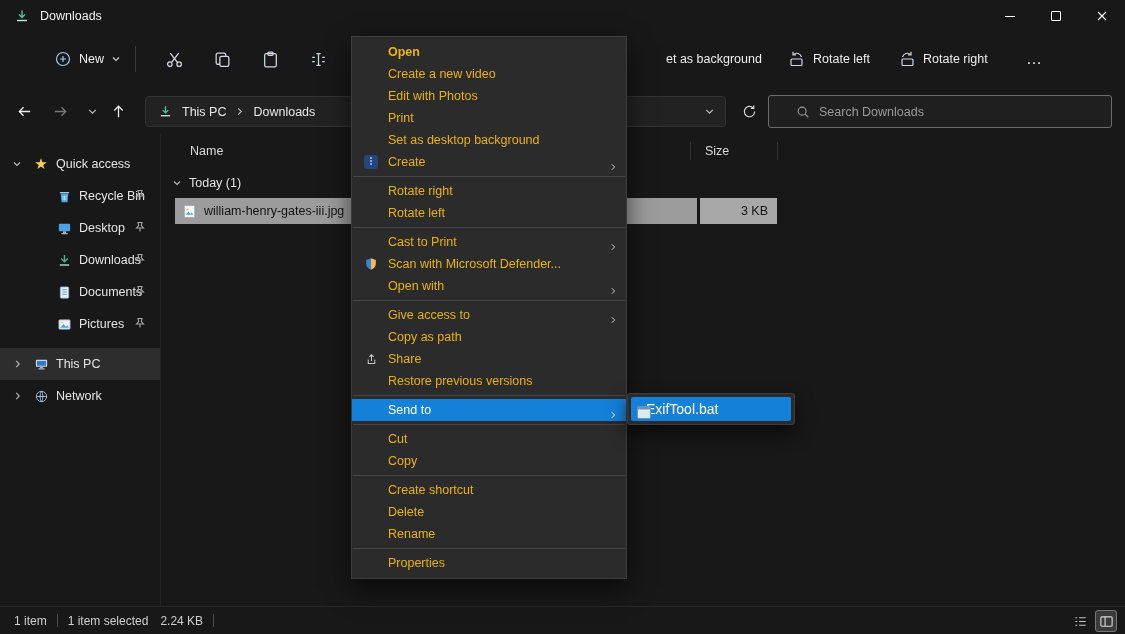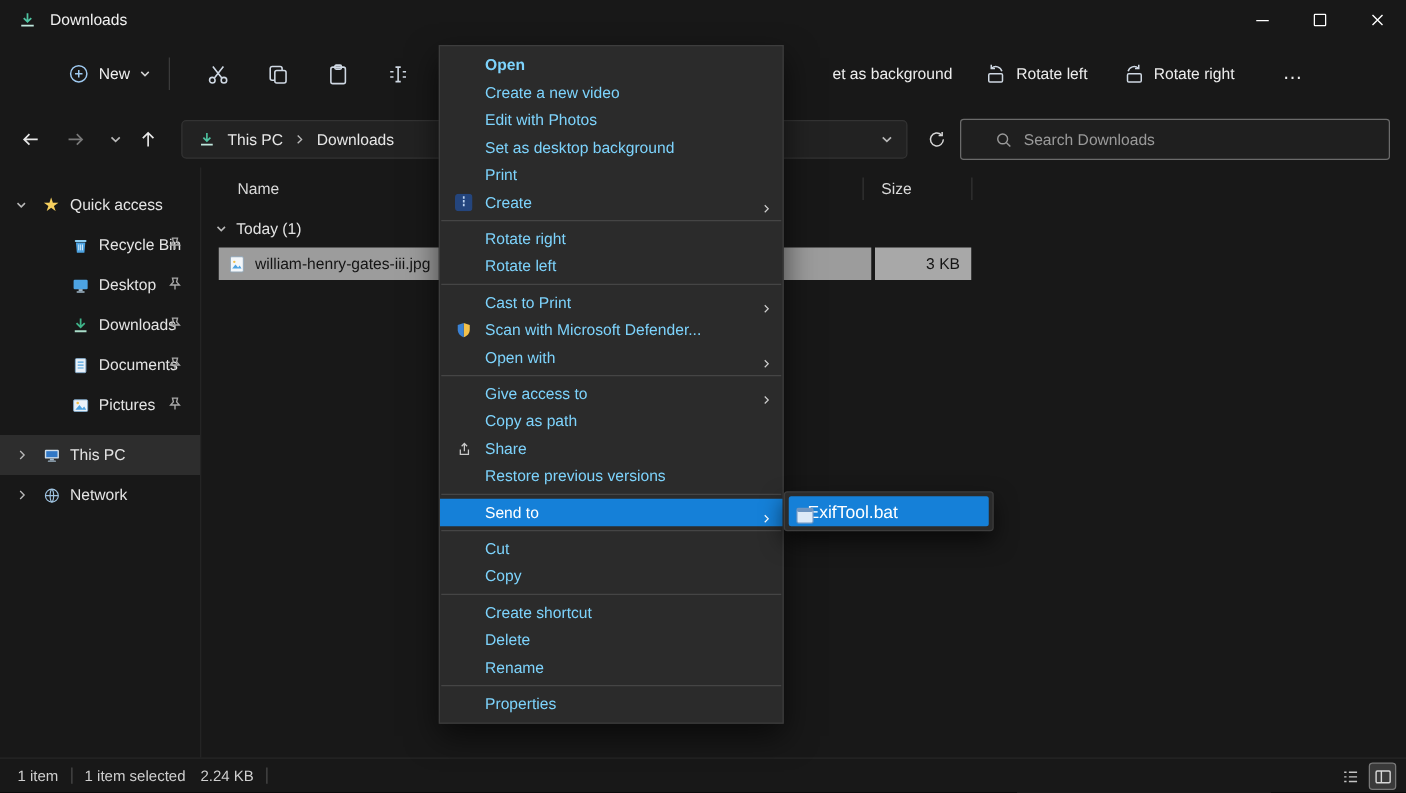--- a/index.html
+++ b/index.html
@@ -63,21 +63,21 @@
   .statusbar{position:absolute;left:0;right:0;bottom:0;height:28px;border-top:1px solid #262626;
     display:flex;align-items:center;font-size:12px;color:#cfcfcf;}
   .sb-div{width:1px;height:13px;background:#4a4a4a;margin:0 10px;}
   .sb-right{position:absolute;right:8px;top:3px;display:flex;gap:4px;}
   .sb-ico{width:22px;height:22px;display:flex;align-items:center;justify-content:center;border-radius:3px;}
   .sb-ico.active{background:#3a3a3a;border:1px solid #787878;}
 
   
   .cmenu{position:absolute;left:351px;top:36px;width:276px;background:#2b2b2b;border:1px solid #3d3d3d;
     box-shadow:0 10px 24px rgba(0,0,0,.6);padding:4px 0;z-index:20;}
-  .mi{position:relative;height:22px;line-height:22px;padding:0 26px 0 36px;color:#7dd3fc;font-size:12.5px;white-space:nowrap;}
+  .mi{position:relative;height:22px;line-height:22px;padding:0 26px 0 36px;color:#eab308;font-size:12.5px;white-space:nowrap;}
   .mi.bold{font-weight:bold;}
   .mi .micon{position:absolute;left:11px;top:3px;width:16px;height:16px;display:flex;align-items:center;justify-content:center;}
   .mi .marrow{position:absolute;right:9px;top:6px;}
   .msep{height:1px;background:#454545;margin:3px 1px;}
   .mi.hl{background:#1580d8;color:#fff;}
 
   .submenu{position:absolute;left:627px;top:393px;width:168px;background:#2b2b2b;border:1px solid #3d3d3d;
     border-radius:3px;box-shadow:0 8px 18px rgba(0,0,0,.6);padding:3px;z-index:21;}
   .smi{position:relative;height:24px;line-height:24px;background:#1580d8;color:#fff;padding-left:15px;
     font-size:14px;border-radius:2px;}
@@ -387,22 +387,22 @@
             <path d="M6.5 3v10"></path>
           </svg>
       </div>
     </div>
   </div>
 
   <div class="cmenu">
     <div class="mi bold">Open</div>
     <div class="mi">Create a new video</div>
     <div class="mi">Edit with Photos</div>
+    <div class="mi">Print</div>
     <div class="mi">Set as desktop background</div>
-    <div class="mi">Print</div>
     <div class="mi">
       <span class="micon">
           <svg width="14" height="14" viewBox="0 0 14 14">
             <rect width="14" height="14" rx="3" fill="#24457d"></rect>
             <path d="M7 2v2M7 5v2M7 8v2" stroke="#bcd3f0" stroke-width="1.4"></path>
           </svg>
         </span>
       <span>Create</span>
       <span class="marrow"><svg width="8" height="10" viewBox="0 0 10 10" fill="none">
             <path d="M3.5 1.5 7 5 3.5 8.5" stroke="#cfcfcf" stroke-width="1.2"></path>

